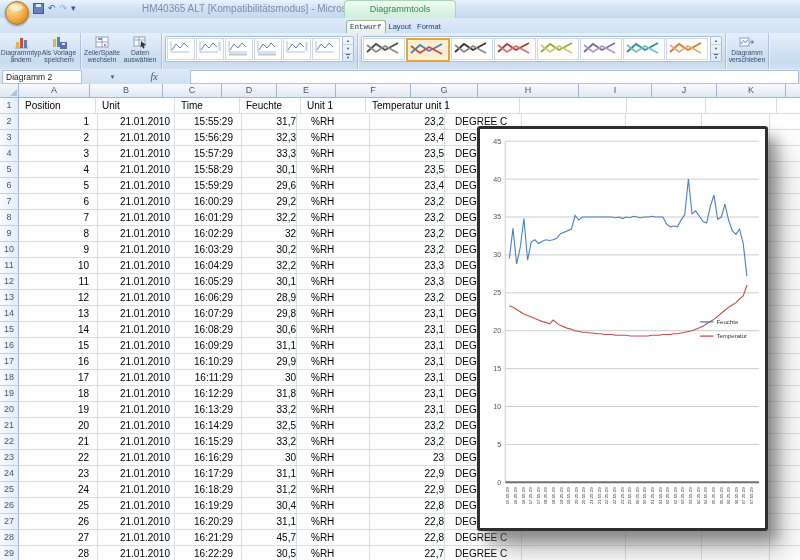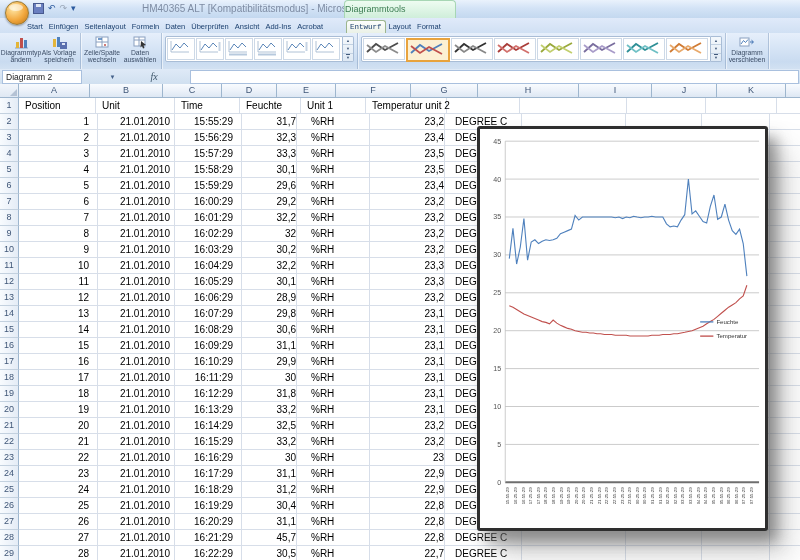--- a/index.html
+++ b/index.html
@@ -15,21 +15,21 @@
   .orb::after{content:"";position:absolute;left:3px;top:2px;width:14px;height:7px;border-radius:50%;
     background:rgba(255,255,255,.55);}
   .qat{position:absolute;left:33px;top:2px;display:flex;align-items:center;gap:4px;height:13px;}
   .qicon{font-size:9px;color:#2c5a9e;line-height:1;}
   .i-save{width:9px;height:9px;background:#6a7fc0;border:1px solid #47598f;position:relative;}
   .i-save::after{content:"";position:absolute;left:2px;top:0;width:5px;height:3px;background:#dfe6f5;}
   .i-redo{color:#9aa7b8;}
   .ttext{position:absolute;left:142px;top:3px;font-size:10px;color:#7e8ca3;white-space:nowrap;}
   .ctxhead{position:absolute;left:344px;top:0;width:110px;height:17px;border-radius:4px 4px 0 0;
     background:linear-gradient(#eefcf1,#cfeeda);border:1px solid #a7d6b4;border-bottom:none;
-    font-size:9px;color:#3c7d52;line-height:16px;}
+    font-size:9px;color:#3c7d52;text-align:center;line-height:16px;}
 
   
   .tabstrip{position:absolute;left:0;top:18px;width:800px;height:15px;
     background:linear-gradient(#e0eafa,#d0e0f3);}
   .tabs-main{position:absolute;left:24px;top:0;display:flex;height:15px;align-items:flex-end;}
   .tab{font-size:7.5px;color:#1b3f6e;padding:2px 3px 2px;white-space:nowrap;border-radius:3px 3px 0 0;cursor:default;}
   .tabs-ctx{position:absolute;left:346px;top:0;display:flex;height:15px;align-items:flex-end;}
   .tab.active{background:linear-gradient(#fdfefe,#eaf1e6);border:1px solid #9db68f;border-bottom:none;
     color:#1b3f6e;font-family:Liberation Mono, monospace;}
 
@@ -107,31 +107,20 @@
       <span class="qicon">↶</span>
       <span class="qicon i-redo">↷</span>
       <span class="qicon">▾</span>
     </div>
     <div class="ttext">HM40365 ALT [Kompatibilitätsmodus] - Microsoft Excel</div>
     <div class="ctxhead">Diagrammtools</div>
   </div>
   <div class="orb"></div>
 
   <div class="tabstrip">
-    <div class="tabs-main">
-        <span class="tab">Start</span>
-        <span class="tab">Einfügen</span>
-        <span class="tab">Seitenlayout</span>
-        <span class="tab">Formeln</span>
-        <span class="tab">Daten</span>
-        <span class="tab">Überprüfen</span>
-        <span class="tab">Ansicht</span>
-        <span class="tab">Add-Ins</span>
-        <span class="tab">Acrobat</span>
-      </div>
     <div class="tabs-ctx">
         <span class="tab active">Entwurf</span>
         <span class="tab">Layout</span>
         <span class="tab">Format</span>
       </div>
   </div>
 
   <div class="ribbon">
 
     <div class="rgroup">
@@ -317,21 +306,21 @@
         <div class="colhead c10">K</div>
         <div class="colhead c11">L</div>
       </div>
       <div class="sheet-row">
         <div class="rowhead">1</div>
         <div class="cell c0 al pl6">Position</div>
         <div class="cell c1 al pl6">Unit</div>
         <div class="cell c2 al pl6">Time</div>
         <div class="cell c3 al pl6">Feuchte</div>
         <div class="cell c4 al pl6">Unit 1</div>
-        <div class="cell c5 al pl6 spill">Temperatur unit 2</div>
+        <div class="cell c5 al pl6 spill">Temperatur unit 1</div>
         <div class="cell c6 al pl6"></div>
         <div class="cell c7 al pl6"></div>
         <div class="cell c8 al pl6"></div>
         <div class="cell c9 al pl6"></div>
         <div class="cell c10 al pl6"></div>
       </div>
       <div class="sheet-row">
         <div class="rowhead">2</div>
         <div class="cell c0 ar pr8">1</div>
         <div class="cell c1 ar pr12">21.01.2010</div>

